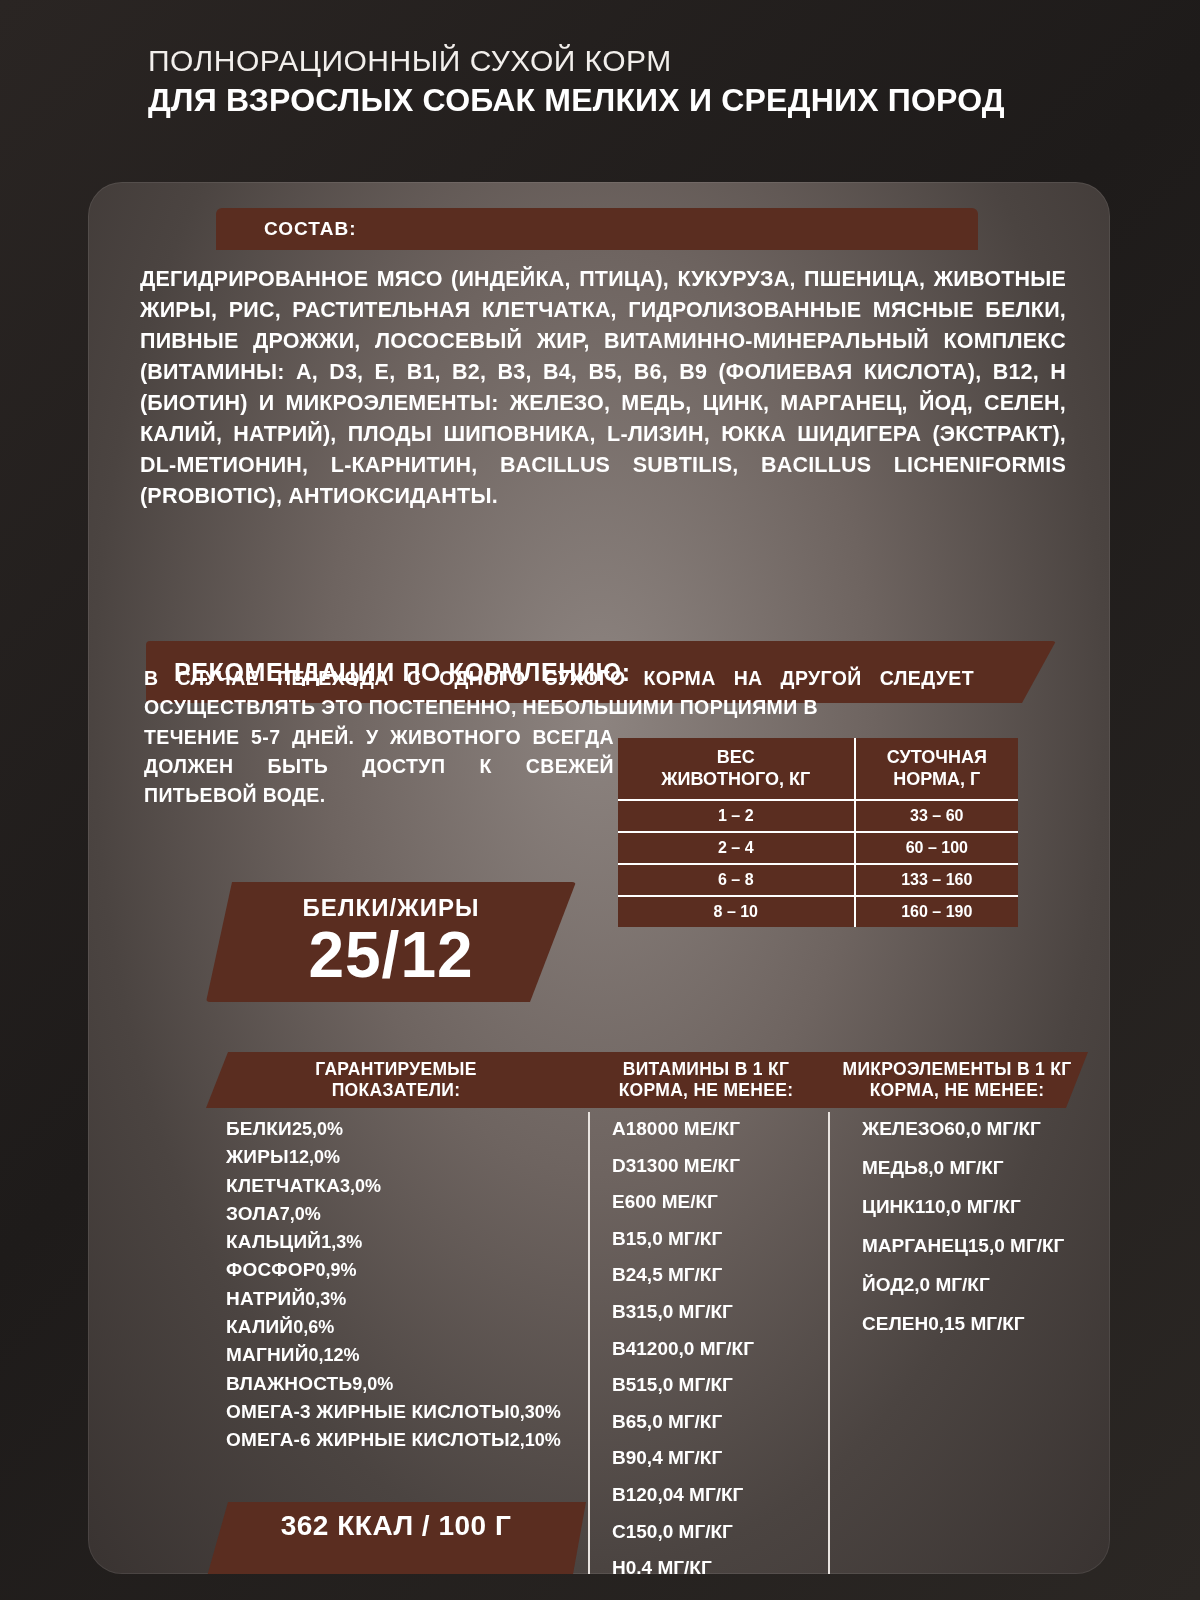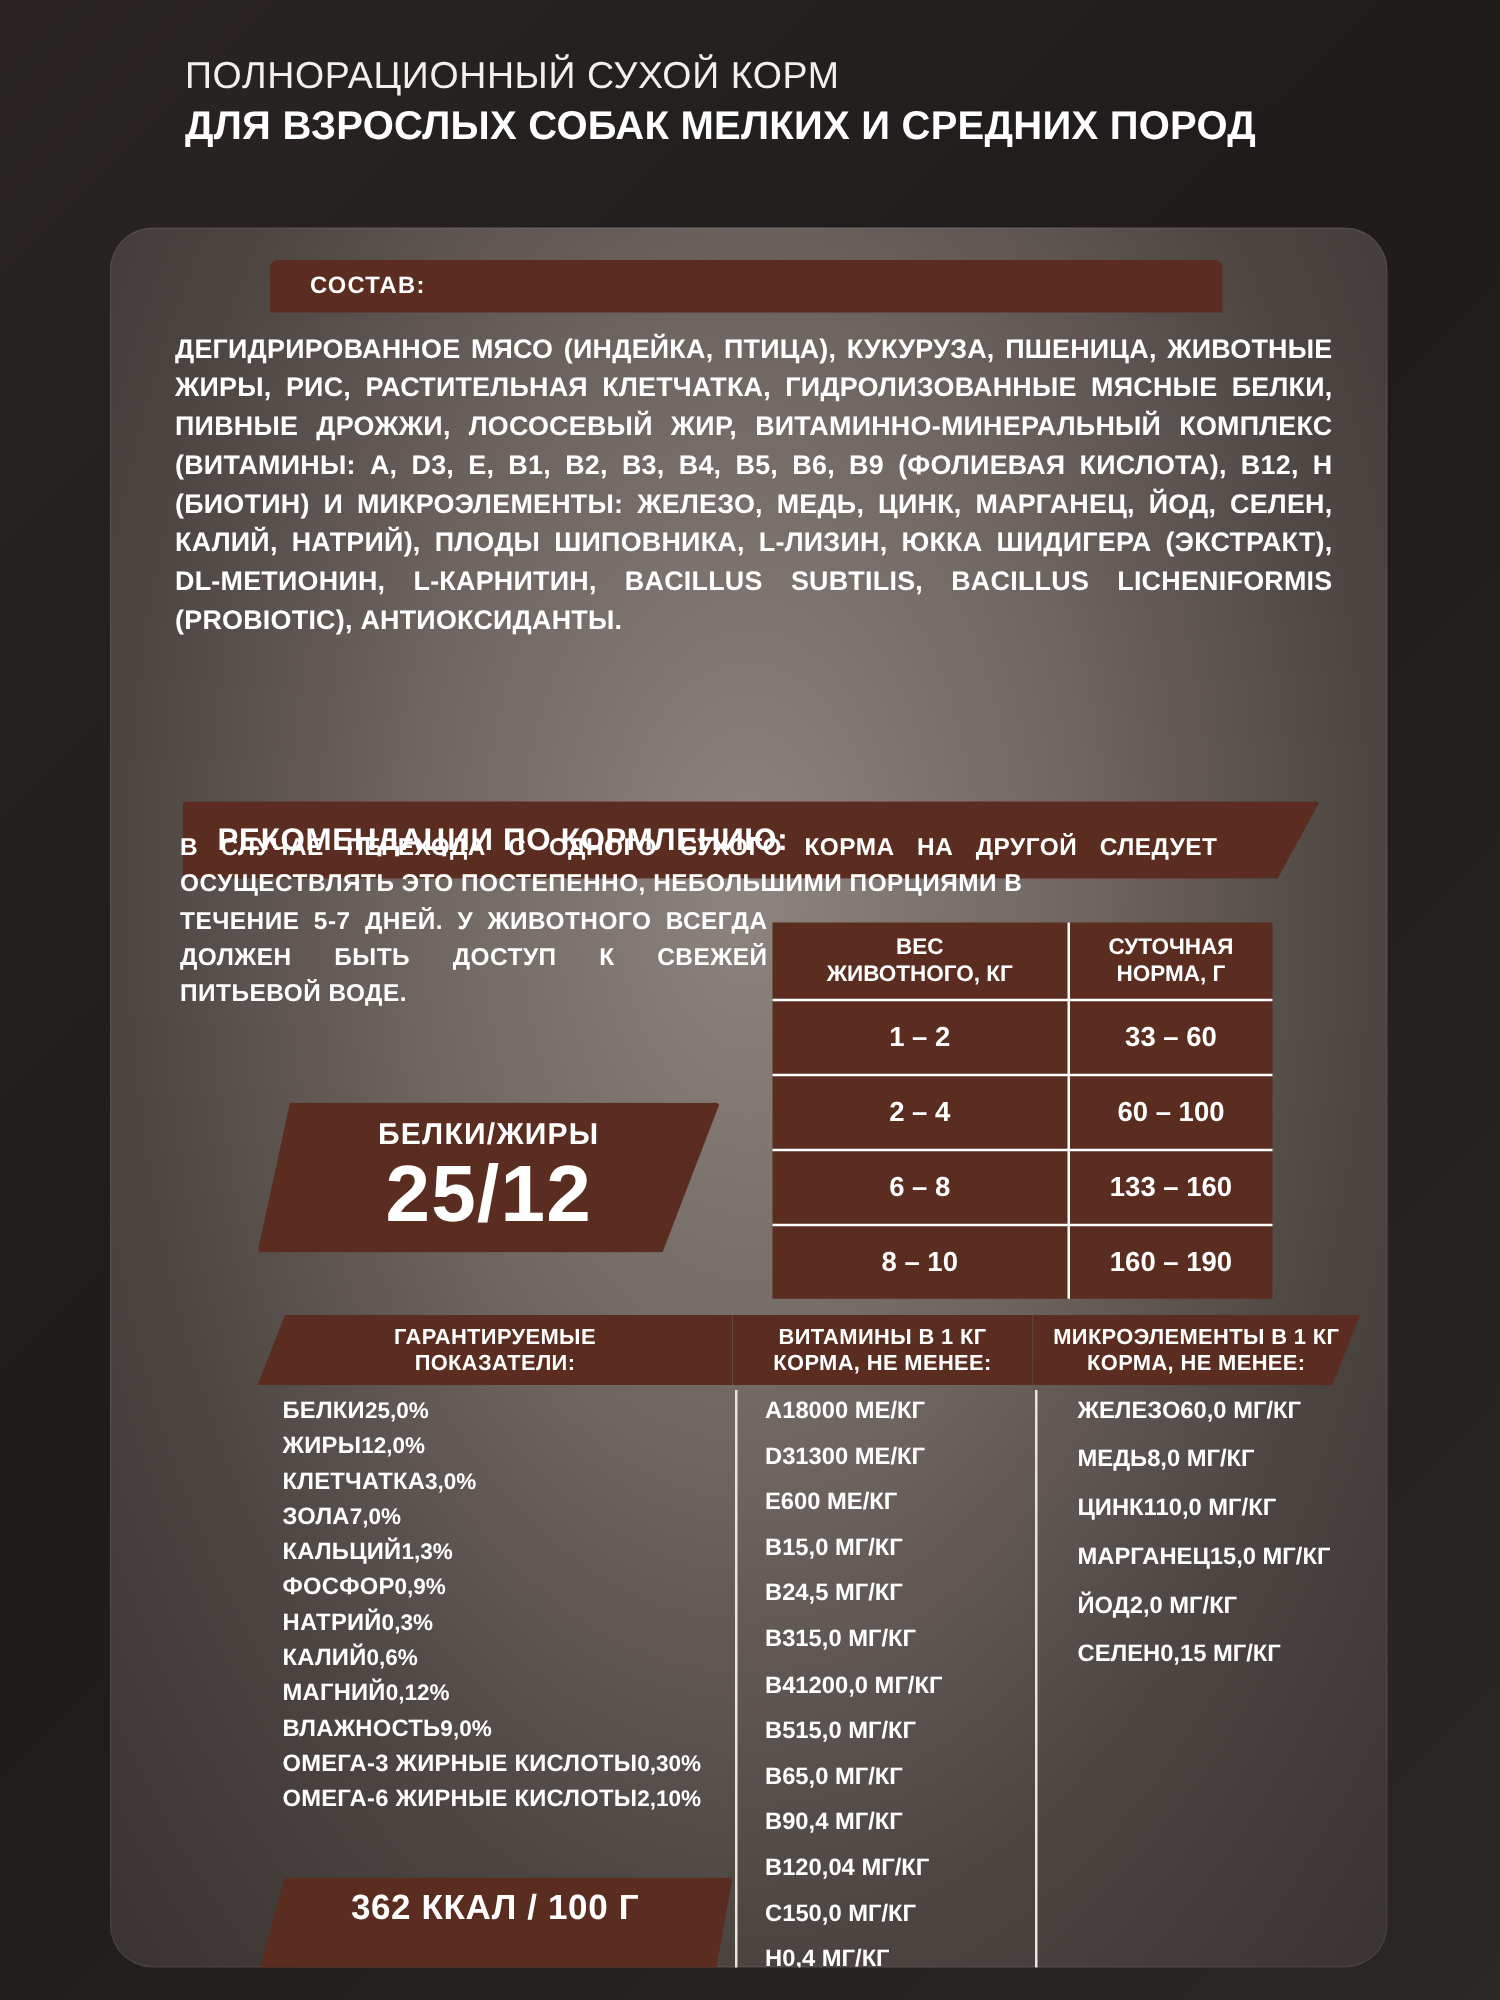--- a/index.html
+++ b/index.html
@@ -53,21 +53,21 @@
     position: absolute;
     background: #5a2d20;
     color: #fff;
     display: flex;
     align-items: center;
     font-weight: 700;
   }
 
   #ribbon-sostav {
     left: 128px; top: 26px; width: 762px; height: 42px;
-    padding-left: 32px;
+    padding-left: 48px;
     font-size: 19px;
     letter-spacing: 1px;
     border-radius: 6px 6px 0 0;
   }
 
   .compo {
     position: absolute;
     left: 52px; top: 82px; width: 926px;
     font-size: 21.5px;
     line-height: 1.44;
@@ -116,22 +116,22 @@
   }
   .norm th {
     font-size: 18px;
     line-height: 1.2;
     padding: 9px 4px;
     border-top: none;
   }
   .norm th:first-child { border-left: none; }
   .norm th:last-child { border-right: none; }
   .norm td {
-    font-size: 22px;
-    padding: 16px 4px;
+    font-size: 16px;
+    padding: 6px 4px;
   }
   .norm tr td:first-child { border-left: none; }
   .norm tr td:last-child { border-right: none; }
   .norm tr:last-child td { border-bottom: none; }
 
   
   .badge {
     position: absolute;
     left: 118px; top: 700px;
     width: 370px; height: 120px;

